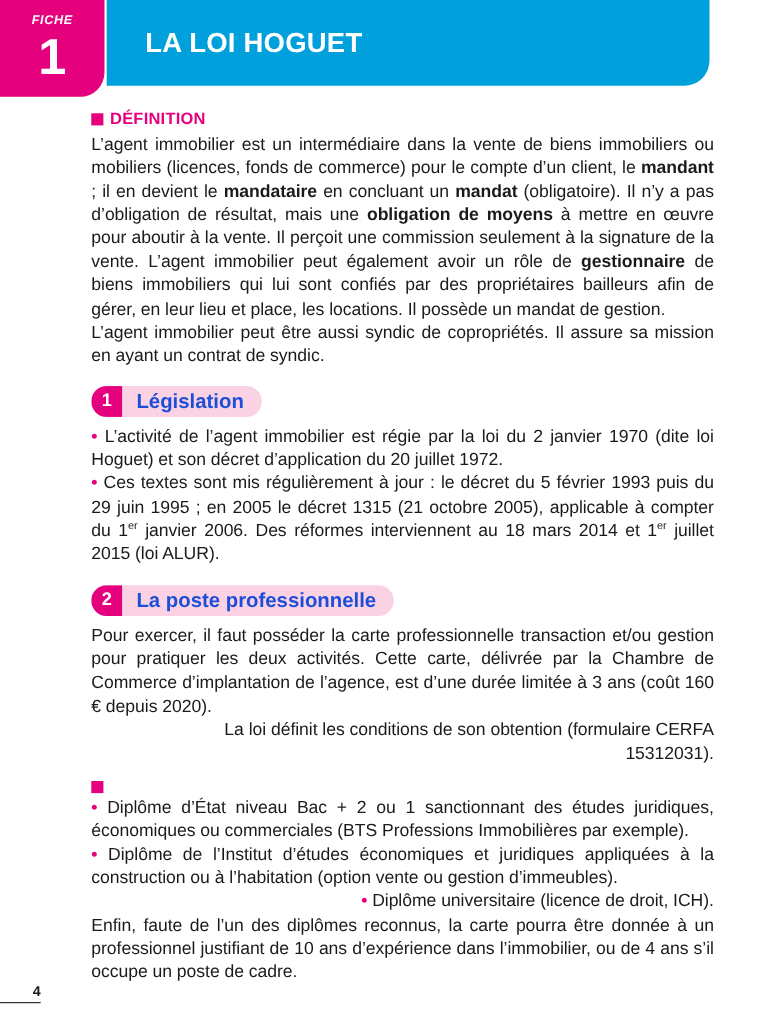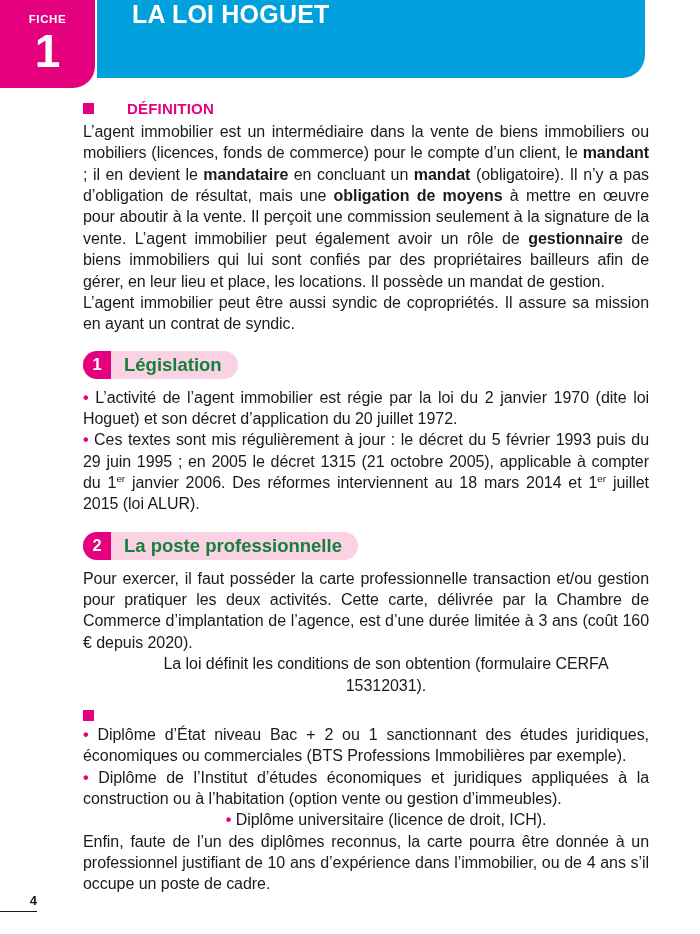--- a/index.html
+++ b/index.html
@@ -34,38 +34,39 @@
     text-align: center;
     box-sizing: border-box;
     padding-top: 14px;
   }
   .fiche-label {
     font-size: 11.5px;
     font-weight: bold;
     letter-spacing: 0.6px;
     line-height: 1;
     display: block;
+    font-style: italic;
   }
   .fiche-number {
     font-size: 46px;
     font-weight: bold;
     line-height: 0.98;
     display: block;
     margin-top: 3px;
   }
   .title-bar {
     position: absolute;
     left: 97px;
     top: 0;
     width: 548px;
     height: 78px;
     background: #00a0dc;
     border-bottom-right-radius: 23px;
     display: flex;
-    align-items: flex-start;
+    align-items: center;
   }
   .title-text {
     color: #ffffff;
     font-size: 25px;
     font-weight: bold;
     letter-spacing: 0.2px;
     margin-left: 35px;
   }
 
   
@@ -77,34 +78,33 @@
   }
 
   p, .para {
     margin: 0;
     font-size: 16px;
     line-height: 1.335;
     text-align: justify;
     text-justify: inter-word;
     letter-spacing: -0.05px;
   }
-  .para.noj { text-align: center; margin-left: 40px; }
+  .para.noj { text-align: right; margin-left: 40px; }
 
   b, .bold { font-weight: bold; }
 
   
   .marker-heading {
     color: #e5007d;
     font-weight: bold;
     font-size: 15px;
     letter-spacing: 0.2px;
     display: flex;
     align-items: center;
     margin: 0;
-    gap: 27px;
   }
   .sq-marker {
     display: inline-block;
     width: 11px;
     height: 11px;
     background: #e5007d;
     margin-right: 6px;
     flex: 0 0 auto;
     position: relative;
     top: 0px;
@@ -125,21 +125,21 @@
     color: #ffffff;
     font-size: 16.5px;
     font-weight: bold;
     width: 28px;
     display: flex;
     align-items: center;
     justify-content: center;
     flex: 0 0 auto;
   }
   .section-title {
-    color: #15803d;
+    color: #1d4ed8;
     font-size: 18.5px;
     font-weight: bold;
     display: flex;
     align-items: center;
     padding: 0 16px 0 13px;
     white-space: nowrap;
   }
 
   .bullet-dot {
     color: #e5007d;

